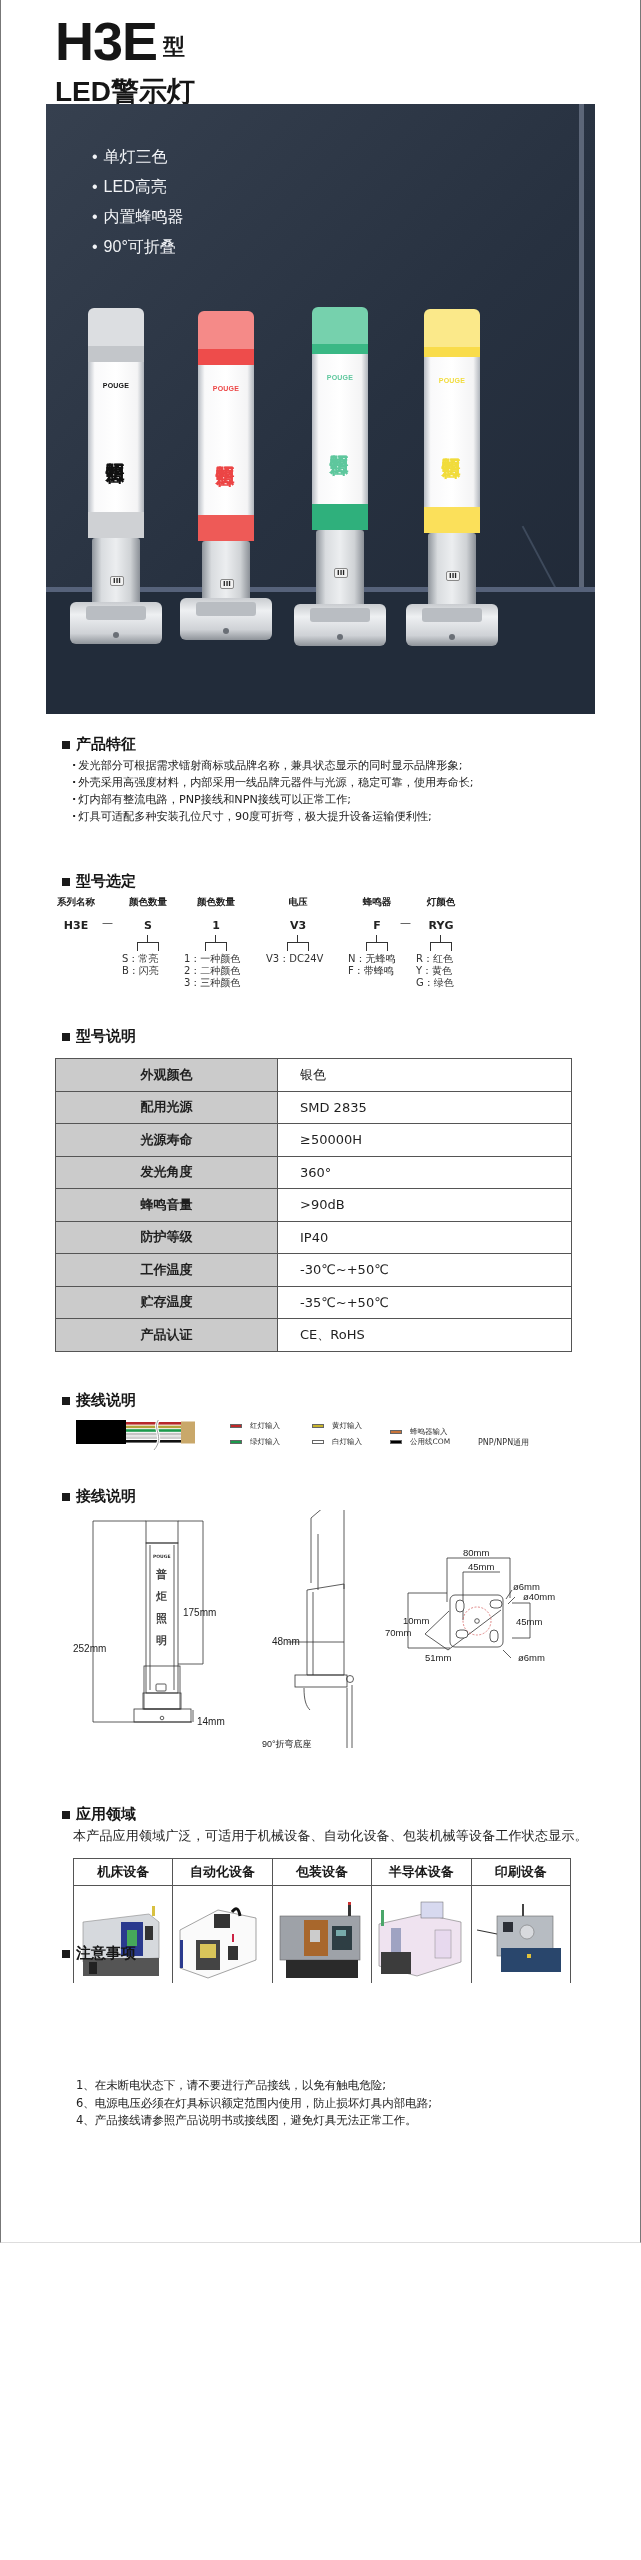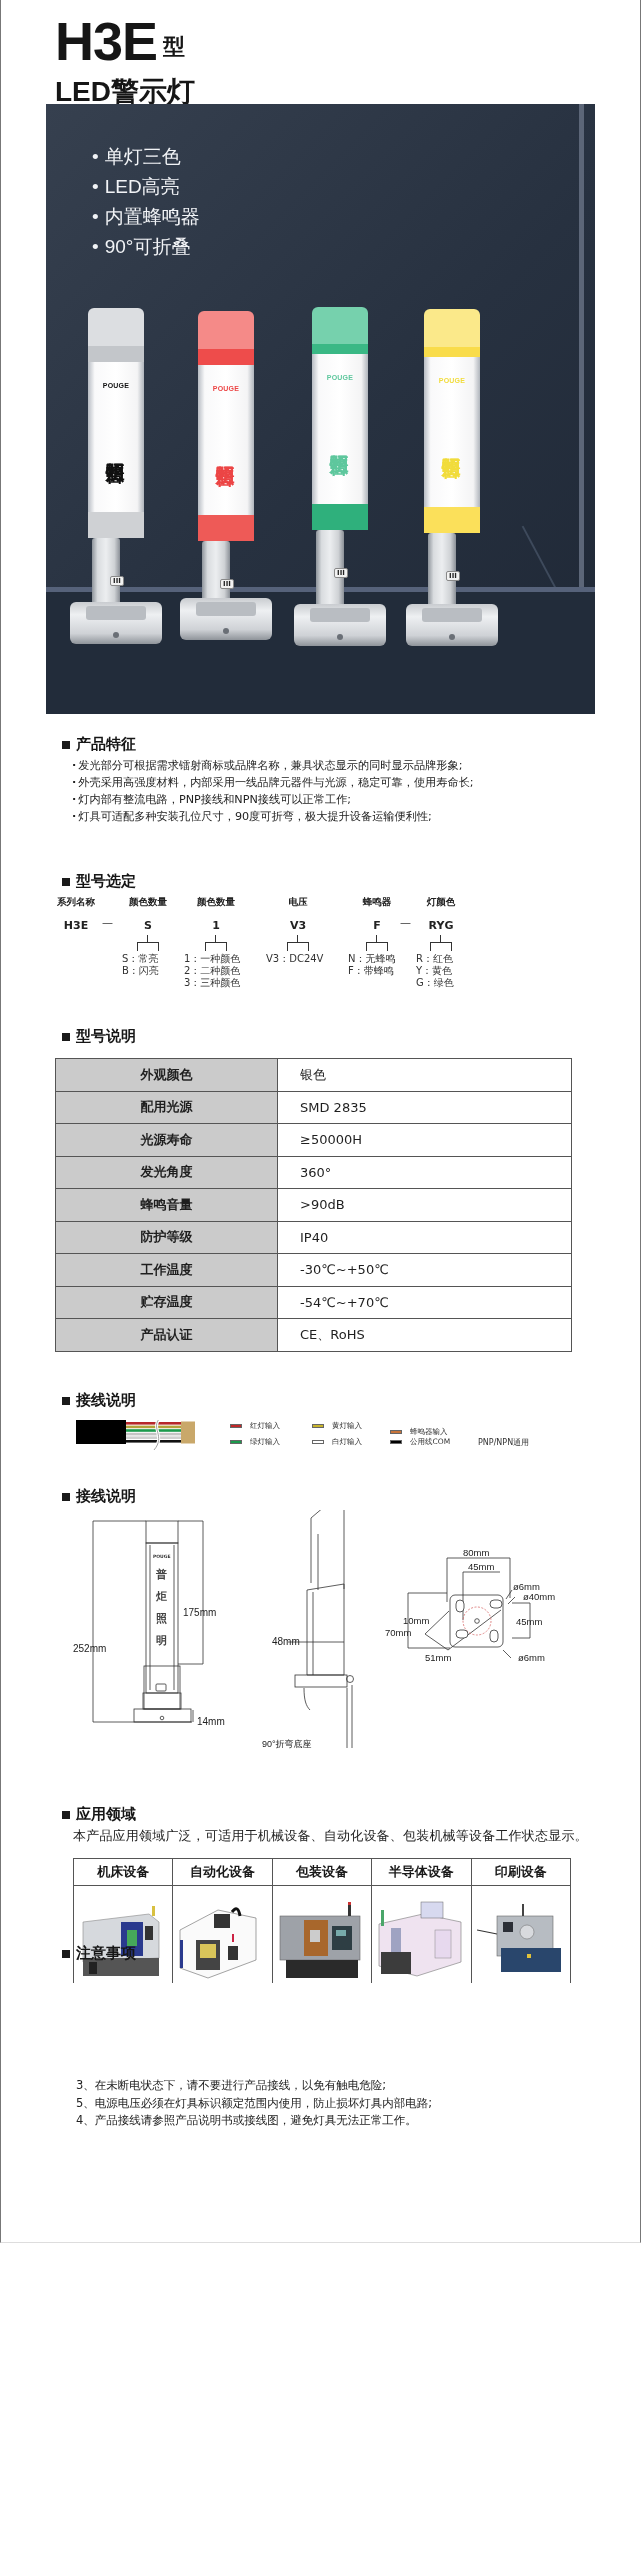--- a/index.html
+++ b/index.html
@@ -13,31 +13,31 @@
   .title-suffix { font-size: 22px; font-weight: 700; margin-left: 6px; vertical-align: 6px; }
   .title-sub { font-family: "Liberation Sans", sans-serif; font-weight: 700; font-size: 28px; line-height: 32px; color: #161616; margin-top: 2px; }
 
   
   .hero { position: absolute; left: 46px; top: 104px; width: 549px; height: 610px; background: linear-gradient(135deg, #36404f 0%, #273140 55%, #1f2836 100%); overflow: hidden; }
   .hero-rail { position: absolute; top: 0; left: 533px; width: 5px; height: 490px; background: #5c6678; }
   .hero-shelf { position: absolute; left: 0; top: 483px; width: 549px; height: 5px; background: #56627a; }
   .hero-shelf-bottom { position: absolute; left: 0; top: 488px; width: 549px; height: 122px; background: #222c3a; }
   .hero-diag { position: absolute; left: 492px; top: 418px; width: 2px; height: 70px; background: #3e4a5c; transform: rotate(-28deg); }
   .hero-bullets { position: absolute; left: 46px; top: 38px; list-style: none; }
-  .hero-bullets li { color: #f1f3f6; font-size: 19px; line-height: 30px; font-family: "Liberation Sans", sans-serif; }
+  .hero-bullets li { color: #f1f3f6; font-size: 16px; line-height: 30px; font-family: "Liberation Sans", sans-serif; }
   .hero-bullets li::before { content: "•"; margin-right: 6px; }
 
   .lamp { position: absolute; width: 92px; }
   .lamp .cap { position: absolute; left: 18px; width: 56px; height: 54px; border-radius: 6px 6px 2px 2px; }
   .lamp .cap-band { position: absolute; left: 18px; width: 56px; height: 16px; }
   .lamp .panel { position: absolute; left: 18px; width: 56px; background: linear-gradient(90deg,#b7bcc3 0%,#f9f9fa 12%,#ffffff 50%,#f4f4f5 88%,#b0b5bc 100%); text-align: center; }
   .lamp .brand { display: block; font-family: "Liberation Sans", sans-serif; font-weight: 700; font-size: 7px; margin-top: 20px; letter-spacing: 0.2px; }
   .lamp .chars { display: block; font-weight: 700; font-size: 19px; line-height: 26px; margin-top: 4px; }
   .lamp .lower-cap { position: absolute; left: 18px; width: 56px; height: 26px; }
-  .lamp .body { position: absolute; left: 22px; width: 28px; height: 78px; background: linear-gradient(90deg,#8e949b 0%,#d9dcdf 20%,#eceef0 50%,#cfd2d5 80%,#8b9097 100%); border-radius: 3px; }
+  .lamp .body { position: absolute; left: 22px; width: 48px; height: 78px; background: linear-gradient(90deg,#8e949b 0%,#d9dcdf 20%,#eceef0 50%,#cfd2d5 80%,#8b9097 100%); border-radius: 3px; }
   .lamp .vent { position: absolute; left: 18px; top: 38px; width: 14px; height: 10px; background: #f2f2f2; border: 1px solid #888; border-radius: 2px; font-size: 7px; line-height: 8px; text-align: center; color: #222; font-weight: 700; }
   .lamp .base { position: absolute; left: 0; width: 92px; height: 42px; background: linear-gradient(180deg,#c9ccd0 0%,#eef0f2 30%,#cfd2d6 75%,#8f949a 100%); border-radius: 6px; }
   .lamp .base-inner { position: absolute; left: 16px; top: 4px; width: 60px; height: 14px; background: #b9bdc2; border-radius: 3px; }
   .lamp .screw { position: absolute; left: 43px; top: 30px; width: 6px; height: 6px; border-radius: 50%; background: #6a6f76; }
 
   
   .section-title { position: absolute; left: 62px; font-weight: 700; font-size: 15px; color: #161616; display: flex; align-items: center; }
   .section-title .sq { width: 8px; height: 8px; background: #1a1a1a; margin-right: 6px; display: inline-block; }
   .feature-list { position: absolute; left: 72px; top: 757px; list-style: none; }
   .feature-list li { font-size: 11.2px; line-height: 17px; color: #222; white-space: nowrap; }
@@ -267,21 +267,21 @@
   <tr>
         <td class="k">防护等级</td>
         <td class="v">IP40</td>
       </tr>
   <tr>
         <td class="k">工作温度</td>
         <td class="v">-30℃~+50℃</td>
       </tr>
   <tr>
         <td class="k">贮存温度</td>
-        <td class="v">-54℃~+70℃</td>
+        <td class="v">-35℃~+50℃</td>
       </tr>
   <tr>
         <td class="k">产品认证</td>
         <td class="v">CE、RoHS</td>
       </tr>
 </tbody>
   </table>
 
 <div class="section-title" style="top:1391px;">
     <span class="sq"></span>
@@ -489,16 +489,16 @@
     </td>
   </tr>
 </tbody>
   </table>
 
 <div class="section-title" style="top:1944px;">
     <span class="sq"></span>
     <span>注意事项</span>
   </div>
 <ul class="notes">
-  <li>3、在未断电状态下，请不要进行产品接线，以免有触电危险;</li>
-  <li>5、电源电压必须在灯具标识额定范围内使用，防止损坏灯具内部电路;</li>
+  <li>1、在未断电状态下，请不要进行产品接线，以免有触电危险;</li>
+  <li>6、电源电压必须在灯具标识额定范围内使用，防止损坏灯具内部电路;</li>
   <li>4、产品接线请参照产品说明书或接线图，避免灯具无法正常工作。</li>
 </ul>
 
 </body></html>

